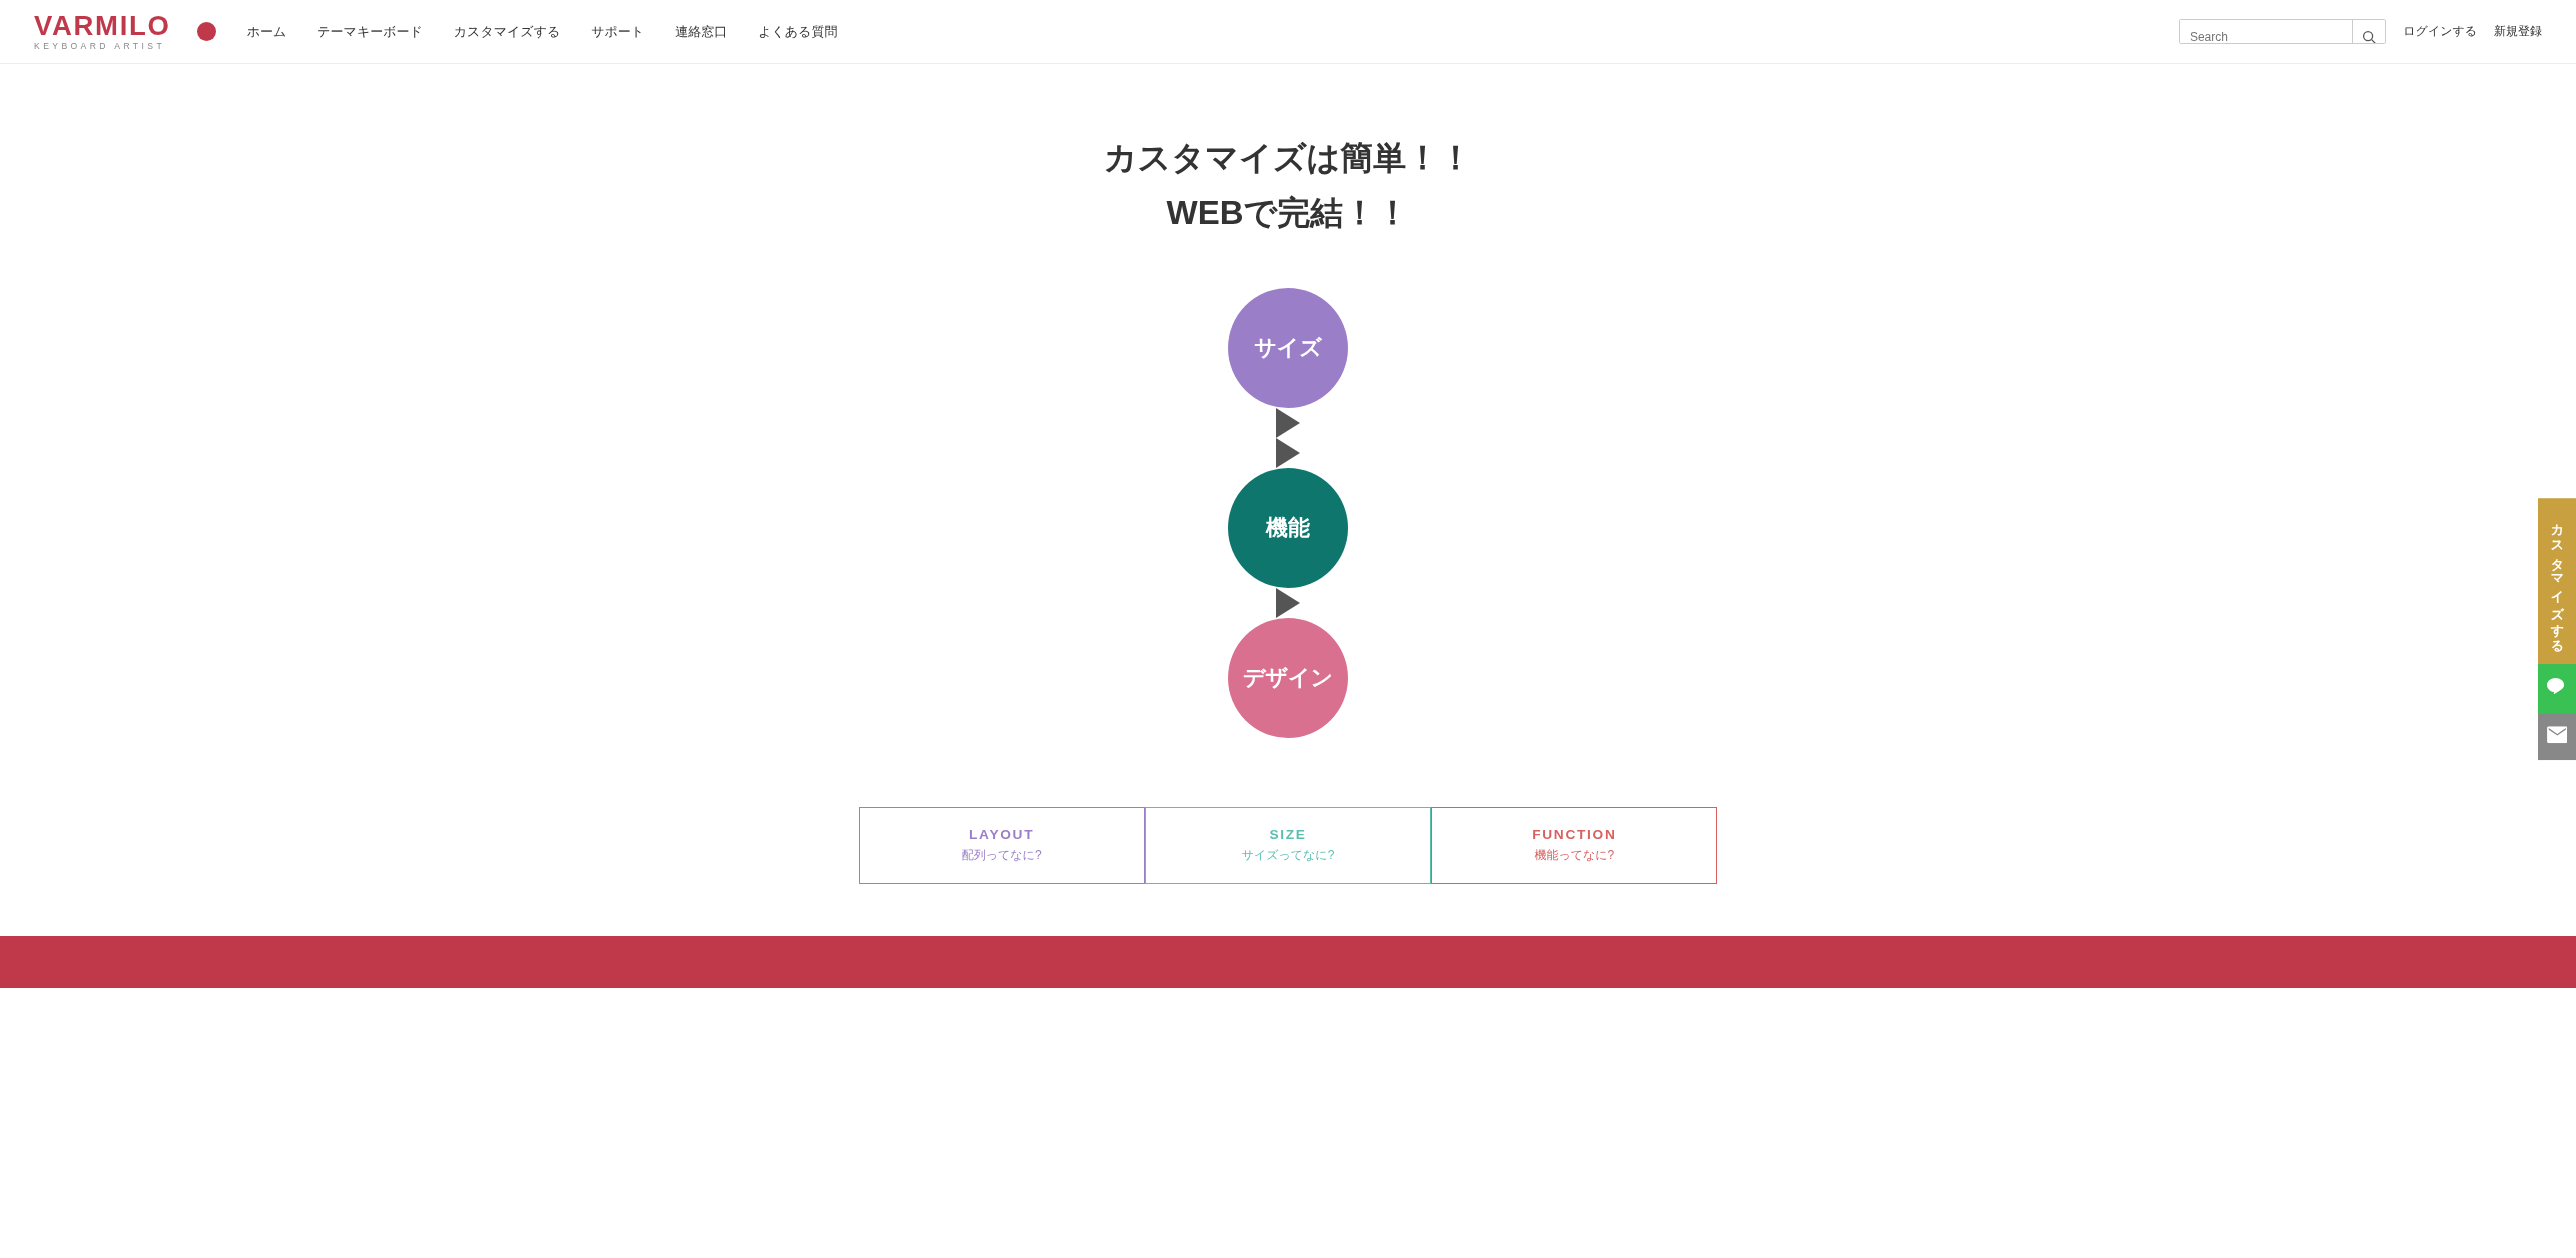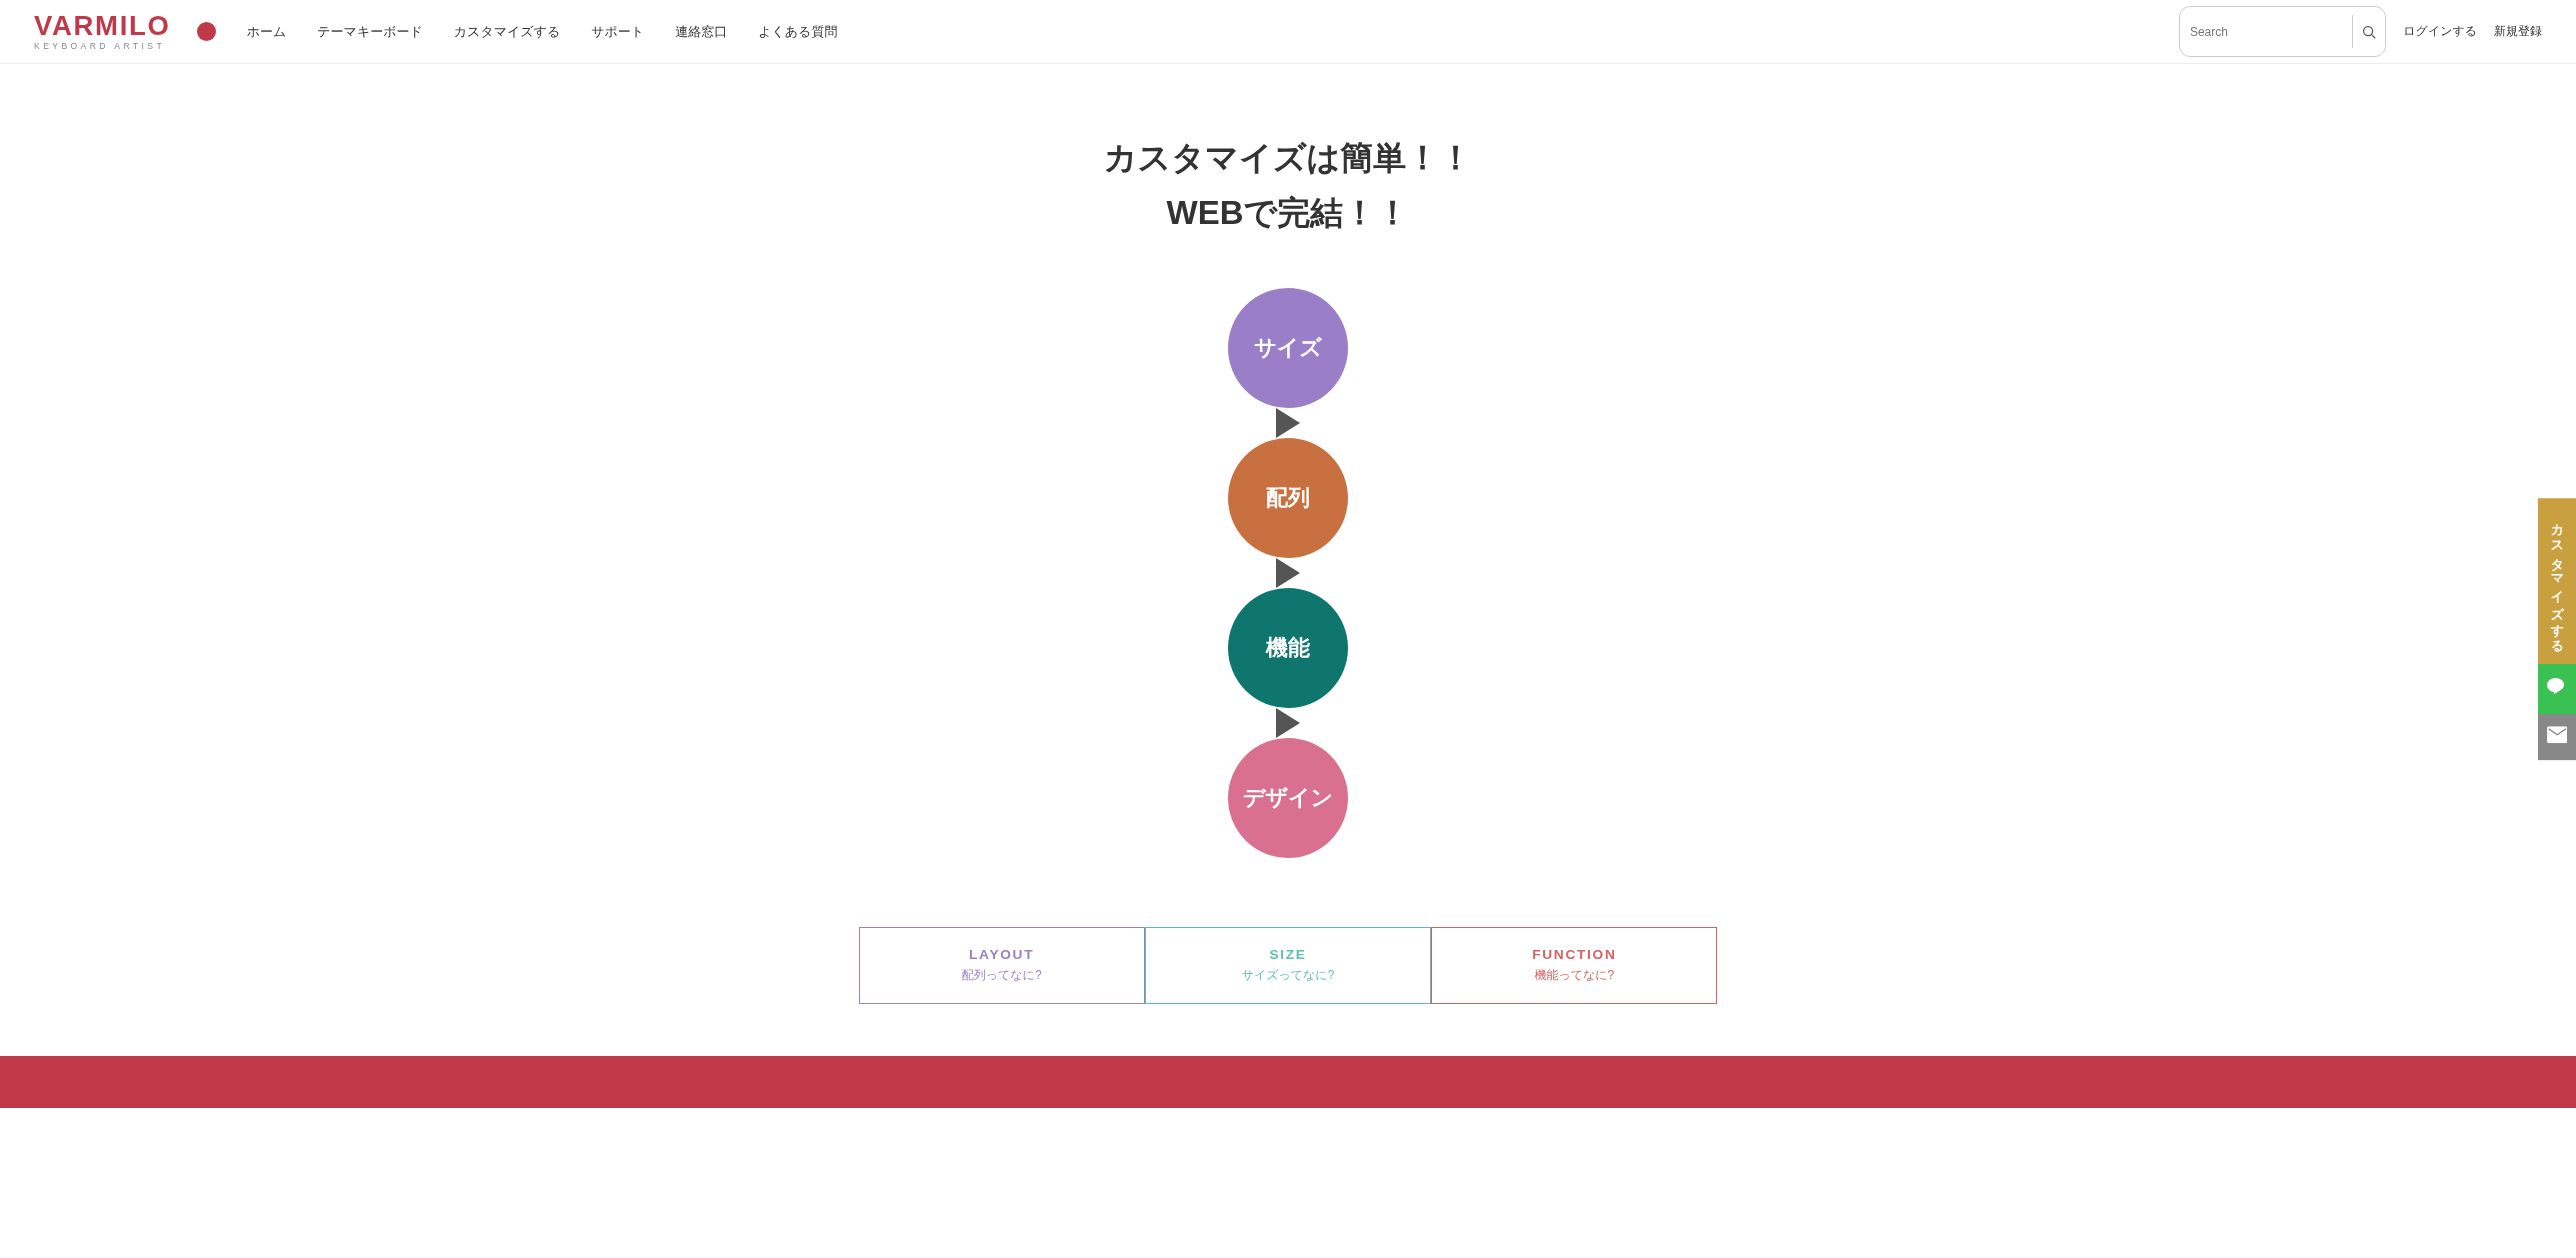--- a/index.html
+++ b/index.html
@@ -52,27 +52,26 @@
     .nav-item {
       font-size: 13px;
       color: #333;
       padding: 0 15.5px;
       cursor: pointer;
       white-space: nowrap;
       text-decoration: none;
     }
     .search-area {
       display: flex;
-      align-items: center;
       border: 0.9px solid #ccc;
-      border-radius: 11px;
+      border-radius: 2px;
       overflow: hidden;
       margin-left: auto;
       margin-right: 17px;
-      height: 51px;
+      height: 25px;
     }
     .search-input {
       border: none;
       outline: none;
       padding: 0 10.3px;
       font-size: 12px;
       width: 172px;
       height: 33px;
       color: #aaa;
     }
@@ -295,23 +294,20 @@
 
 <main class="main-content">
   <h1 class="headline">カスタマイズは簡単！！</h1>
   <h2 class="headline2">WEBで完結！！</h2>
 
   <div class="steps-flow">
     <div class="step-circle step-size">
       <span>サイズ</span>
     </div>
     <div class="step-arrow"></div>
-    <div class="step-circle step-layout">
-      <span>配列</span>
-    </div>
     <div class="step-arrow"></div>
     <div class="step-circle step-function">
       <span>機能</span>
     </div>
     <div class="step-arrow"></div>
     <div class="step-circle step-design">
       <span>デザイン</span>
     </div>
   </div>
 

